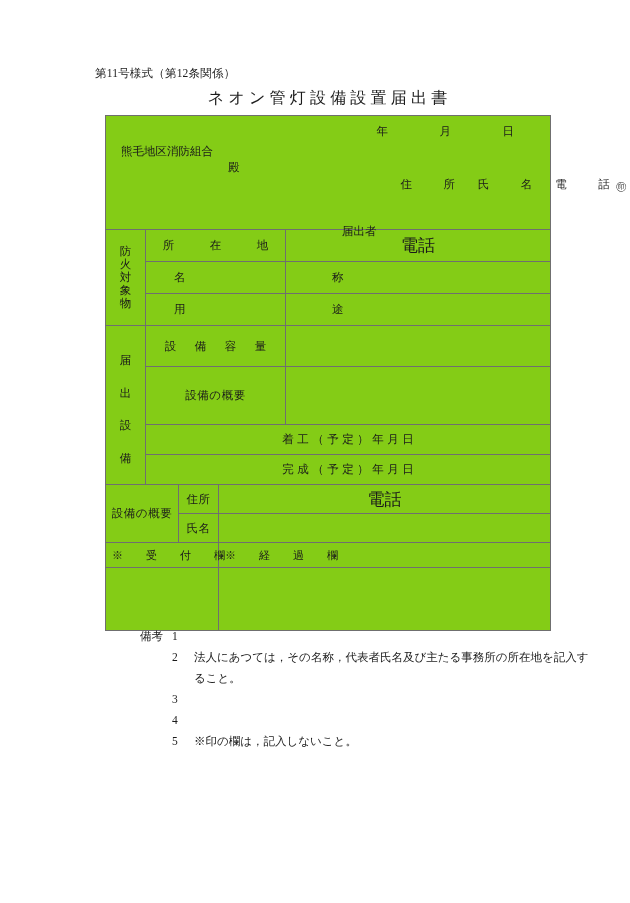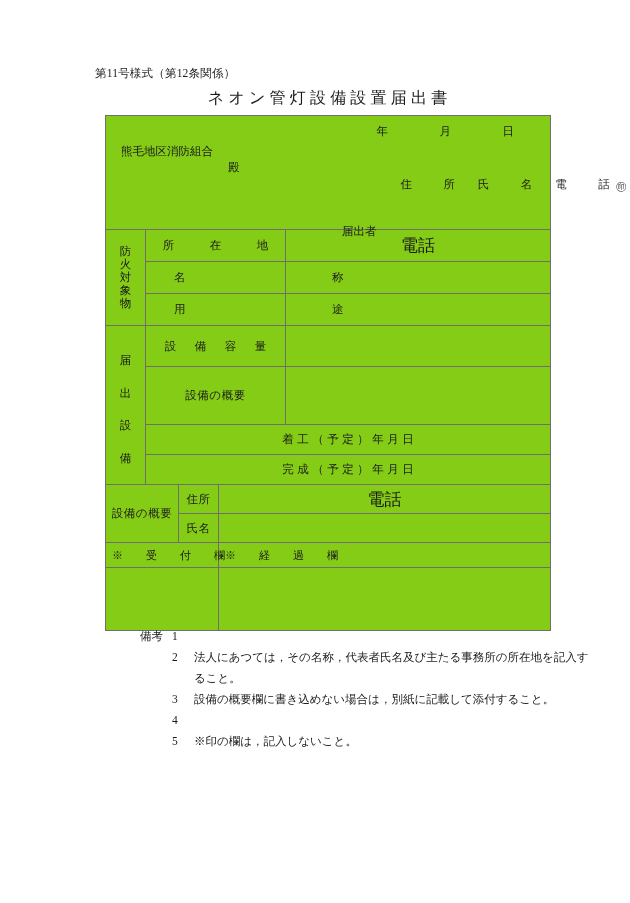--- a/index.html
+++ b/index.html
@@ -319,21 +319,20 @@
       <span class="rm-head">備考</span>
       <span class="rm-num">1</span>
     </div>
     <div class="rm-row">
       <span class="rm-num">2</span>
       <span class="rm-txt">法人にあつては，その名称，代表者氏名及び主たる事務所の所在地を記入す</span>
       <span class="rm-cont">ること。</span>
     </div>
     <div class="rm-row">
       <span class="rm-num">3</span>
-      <span class="rm-txt">設備の概要欄に書き込めない場合は，別紙に記載して添付すること。</span>
     </div>
     <div class="rm-row">
       <span class="rm-num">4</span>
     </div>
     <div class="rm-row">
       <span class="rm-num">5</span>
       <span class="rm-txt">※印の欄は，記入しないこと。</span>
     </div>
   </div>
 

